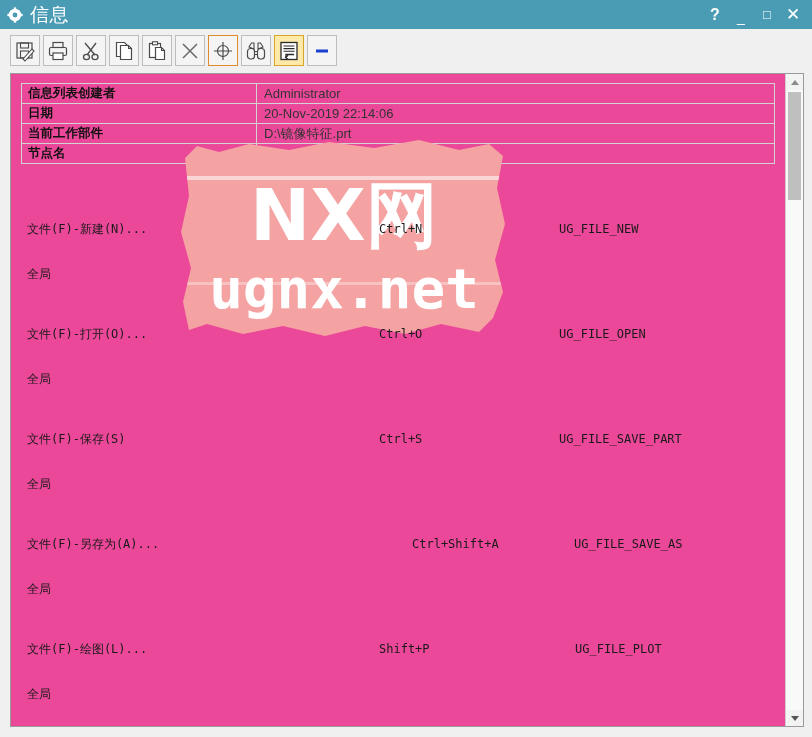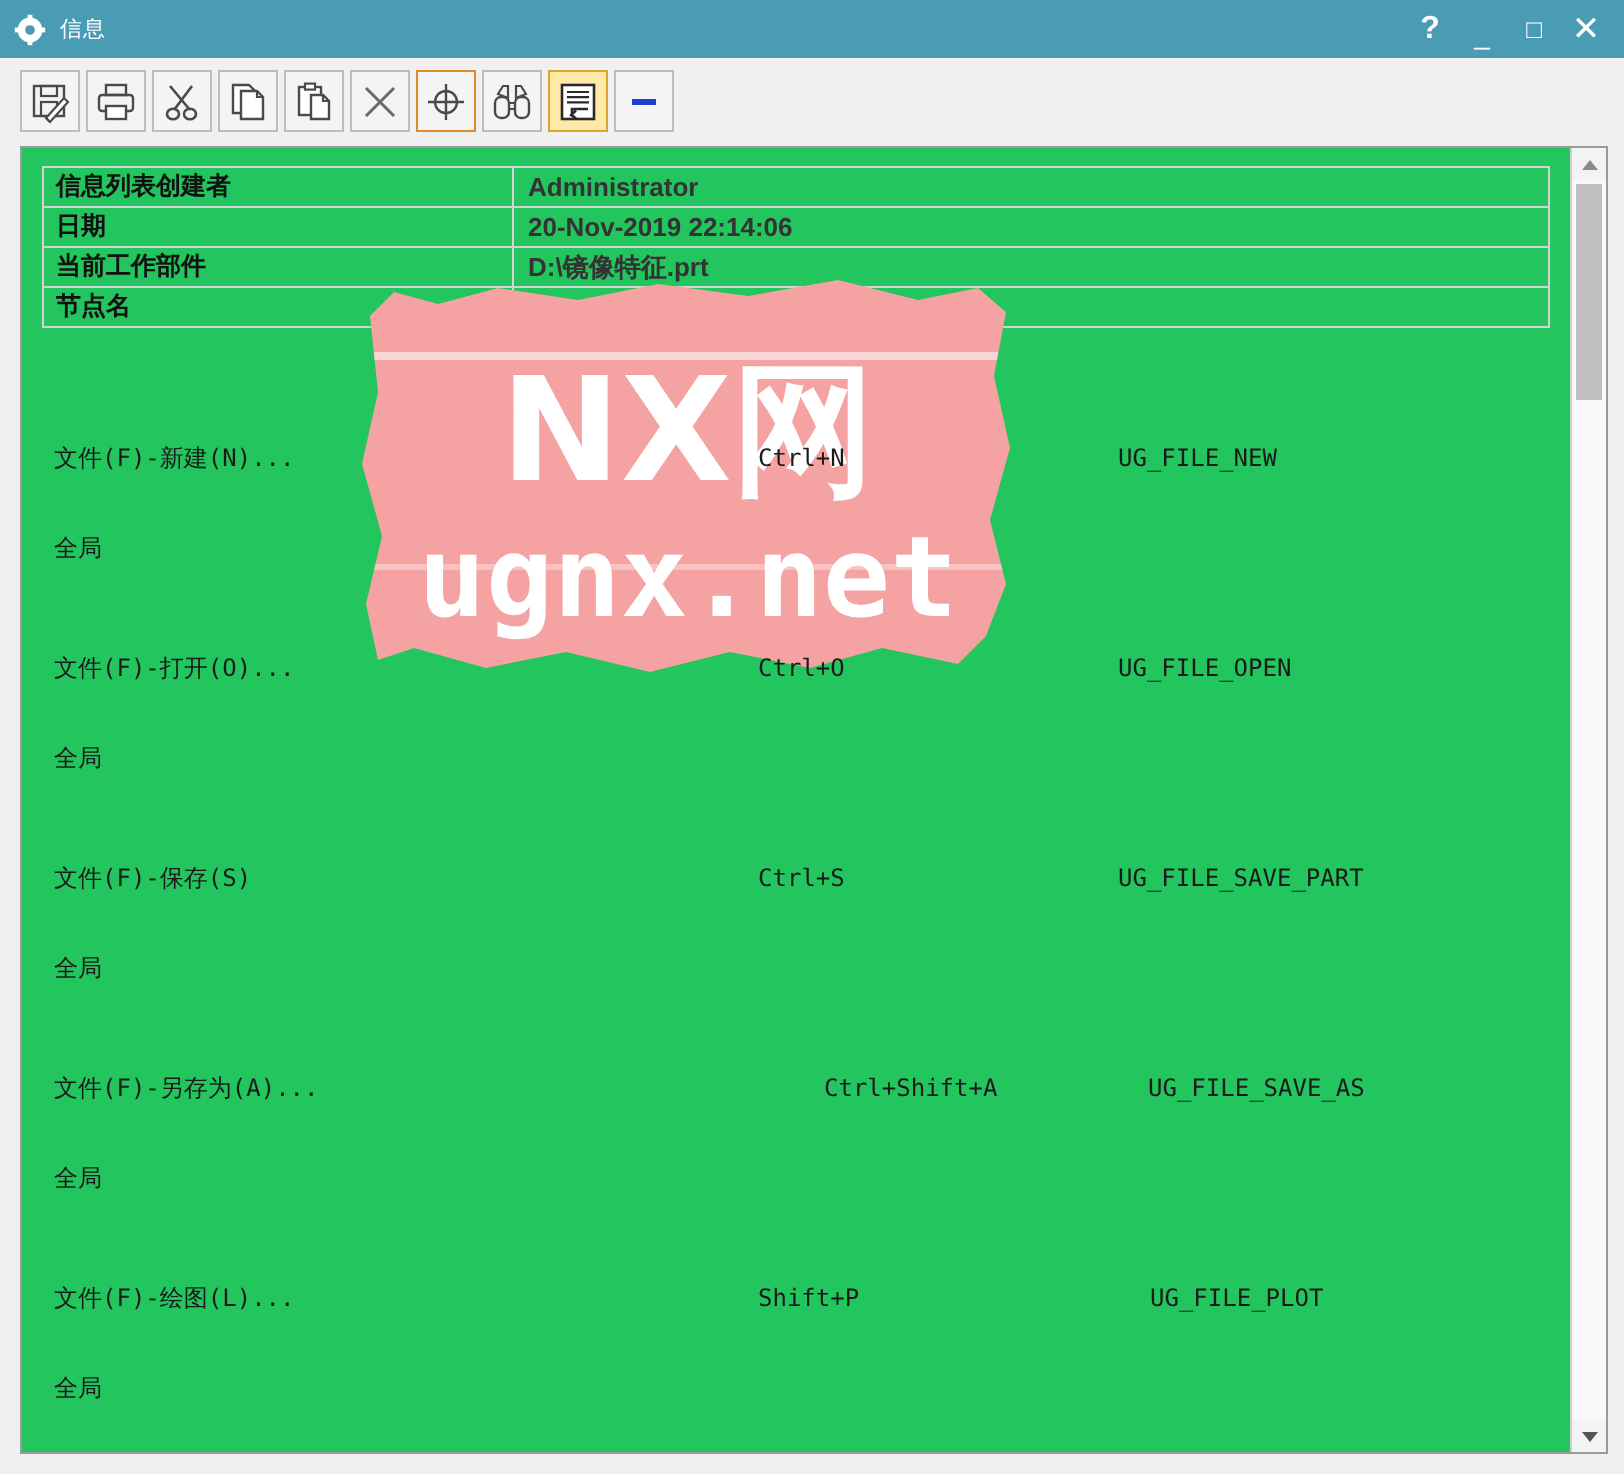--- a/index.html
+++ b/index.html
@@ -37,21 +37,21 @@
   .tb-icon {
     margin-left: 6px;
     width: 18px;
     height: 18px;
     display: flex;
     align-items: center;
     justify-content: center;
   }
   .tb-title {
     color: #ffffff;
-    font-size: 11px;
+    font-size: 19px;
     margin-left: 6px;
     letter-spacing: 0.5px;
   }
   .tb-buttons {
     position: absolute;
     right: 6px;
     top: 0;
     height: 29px;
     display: flex;
     align-items: center;
@@ -106,21 +106,21 @@
     border: 1px solid #9a9a9a;
     background: #ffffff;
     position: relative;
     display: flex;
     overflow: hidden;
   }
   .content-scroll {
     flex: 1 1 auto;
     position: relative;
     overflow: hidden;
-    background: #22c55e;
+    background: #ec4899;
   }
 
   
   .info-table {
     margin: 9px 8px 0px 10px;
     border-collapse: collapse;
     width: 754px;
     table-layout: fixed;
   }
   .info-table td {
@@ -137,21 +137,20 @@
     font-weight: bold;
     color: #111111;
     font-family: "DejaVu Sans", "Liberation Sans", sans-serif;
     font-size: 12.5px;
   }
   .info-table td.val {
     color: #333333;
     font-family: "Liberation Sans", sans-serif;
     font-size: 13px;
     padding-left: 7px;
-    font-weight: bold;
   }
 
   
   .listing {
     position: relative;
     margin: 13px 0 0 0;
     padding-left: 16px;
     font-family: "DejaVu Sans Mono", "Liberation Mono", monospace;
     font-size: 12px;
     line-height: 15px;

